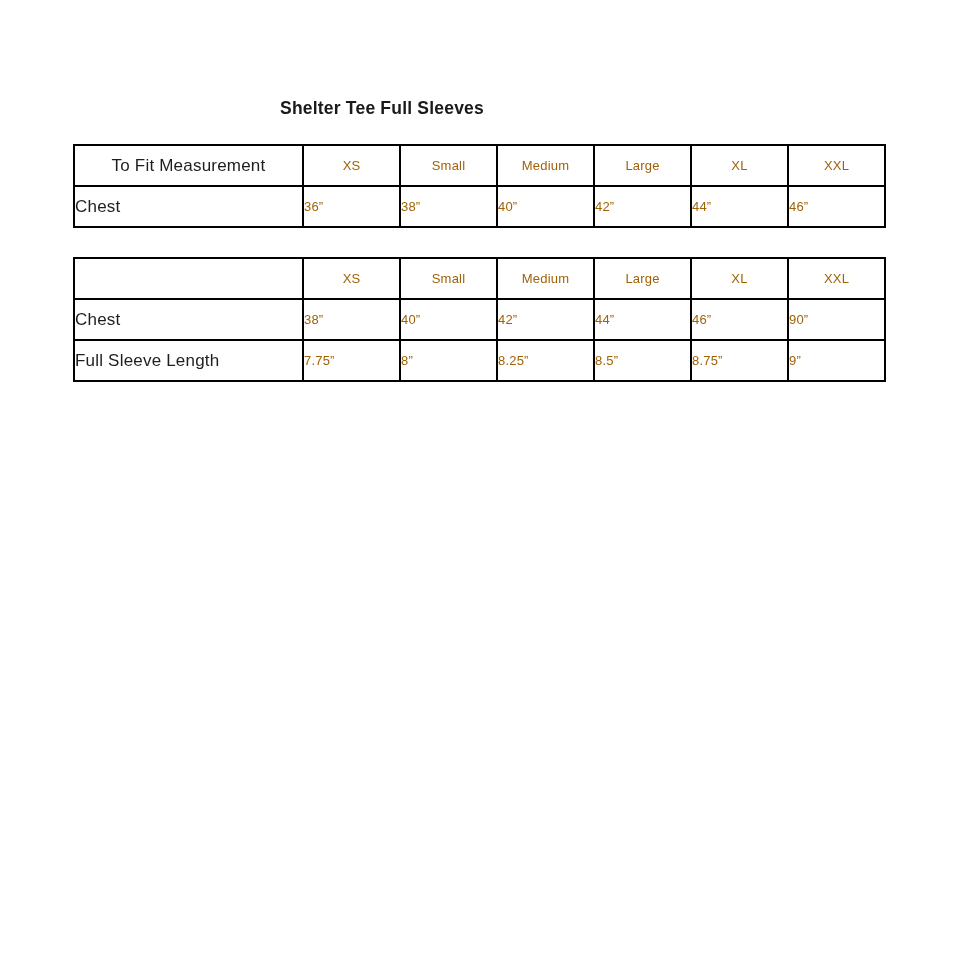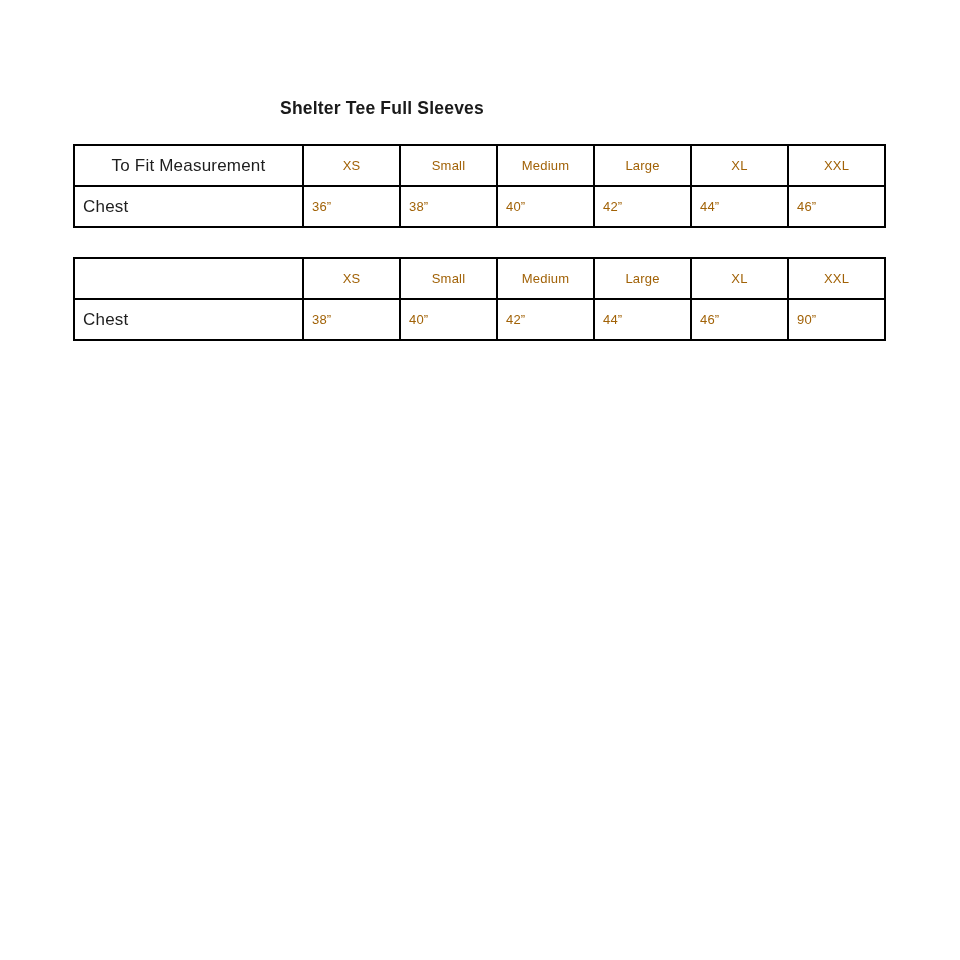--- a/index.html
+++ b/index.html
@@ -33,21 +33,21 @@
     border-collapse: collapse;
     table-layout: fixed;
   }
   .fit-table { margin-top: 27px; }
   .measure-table { margin-top: 29px; }
   col.c-label { width: 229px; }
   col.c-size  { width: 97px; }
   th, td {
     border: 2px solid #000000;
     height: 41px;
-    padding: 2px 8px;
+    padding: 2px 0;
     vertical-align: middle;
     font-weight: 400;
     background: #ffffff;
     letter-spacing: 0.2px;
   }
   .cell-label {
     font-size: 17px;
     color: #1e1e1e;
   }
   .cell-size, .cell-value {
@@ -133,16 +133,25 @@
     <tbody>
       <tr>
         <td class="cell-label">Chest</td>
         <td class="cell-value">38”</td>
         <td class="cell-value">40”</td>
         <td class="cell-value">42”</td>
         <td class="cell-value">44”</td>
         <td class="cell-value">46”</td>
         <td class="cell-value">90”</td>
       </tr>
+      <tr>
+        <td class="cell-label">Full Sleeve Length</td>
+        <td class="cell-value">7.75”</td>
+        <td class="cell-value">8”</td>
+        <td class="cell-value">8.25”</td>
+        <td class="cell-value">8.5”</td>
+        <td class="cell-value">8.75”</td>
+        <td class="cell-value">9”</td>
+      </tr>
     </tbody>
   </table>
 
 </div>
 
 </body></html>

